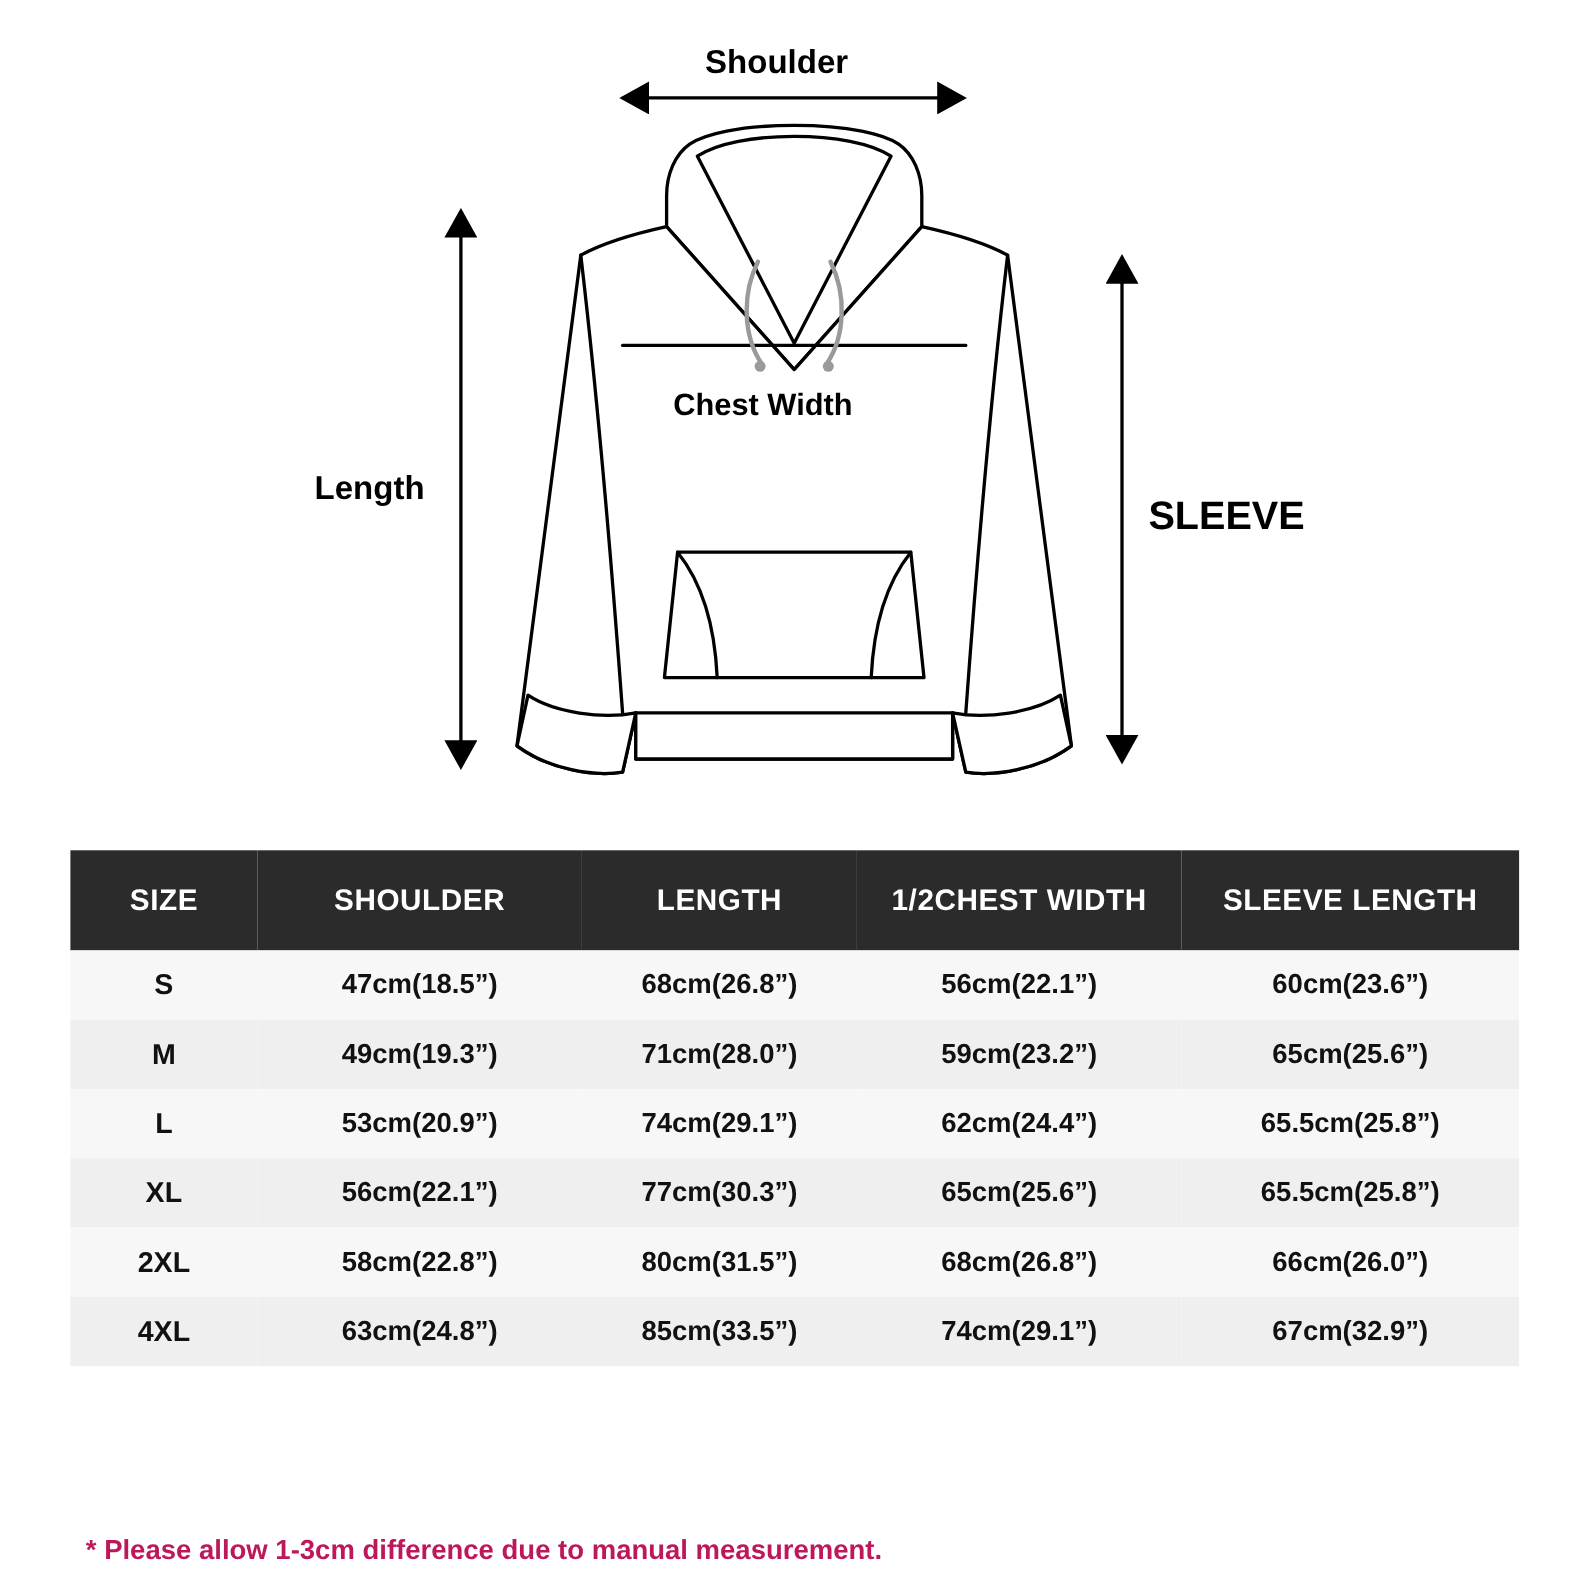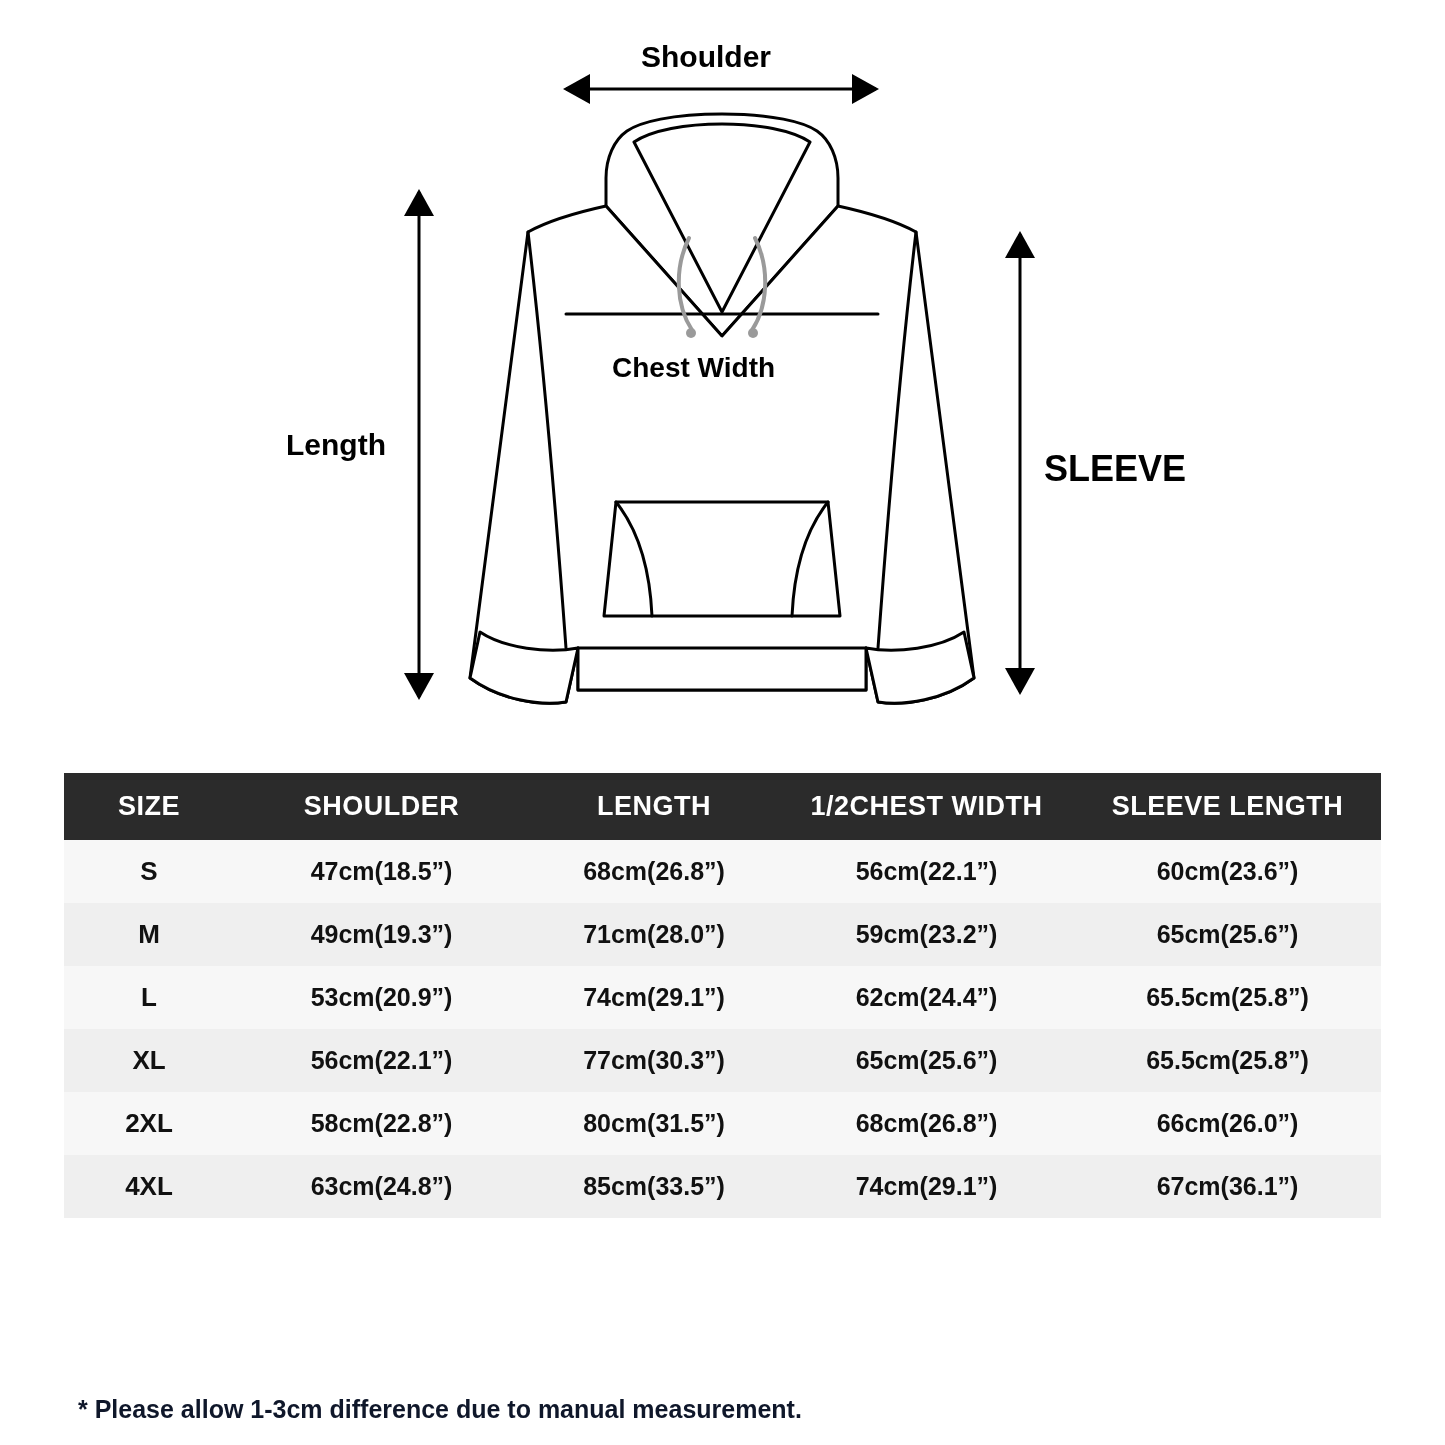--- a/index.html
+++ b/index.html
@@ -66,21 +66,21 @@
     width: 1317px;
     border-collapse: collapse;
     table-layout: fixed;
   }
   #size-table th {
     background: #2b2b2b;
     color: #ffffff;
     font-size: 27px;
     font-weight: bold;
     letter-spacing: .5px;
-    padding: 18px 2px;
+    padding: 30px 2px;
     text-align: center;
     font-family: "Liberation Sans Narrow", "Liberation Sans", sans-serif;
   }
   #size-table td {
     text-align: center;
     font-size: 25px;
     font-weight: bold;
     padding: 16px 2px;
     color: #111111;
   }
@@ -98,21 +98,21 @@
   .col-b { width: 250px; }
   .col-c { width: 295px; }
   .col-d { width: 307px; }
 
   #footnote {
     position: absolute;
     left: 78px;
     top: 1395px;
     font-size: 25px;
     font-weight: bold;
-    color: #0f172a;
+    color: #be185d;
     font-family: "Liberation Sans Narrow", "Liberation Sans", sans-serif;
   }
 </style>
 </head>
 <body>
 
 <div id="page">
 
   <div id="diagram">
     <svg width="1445" height="760" viewBox="0 0 1445 760">
@@ -244,20 +244,20 @@
         <td>58cm(22.8”)</td>
         <td>80cm(31.5”)</td>
         <td>68cm(26.8”)</td>
         <td>66cm(26.0”)</td>
       </tr>
       <tr>
         <td class="size-cell">4XL</td>
         <td>63cm(24.8”)</td>
         <td>85cm(33.5”)</td>
         <td>74cm(29.1”)</td>
-        <td>67cm(36.1”)</td>
+        <td>67cm(32.9”)</td>
       </tr>
     </tbody>
   </table>
 
   <div id="footnote">* Please allow 1-3cm difference due to manual measurement.</div>
 
 </div>
 
 </body></html>

